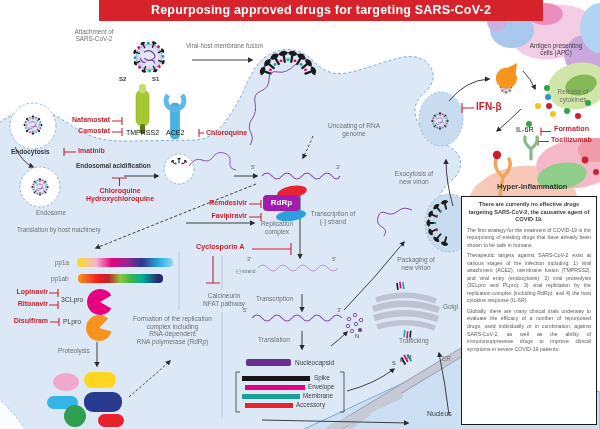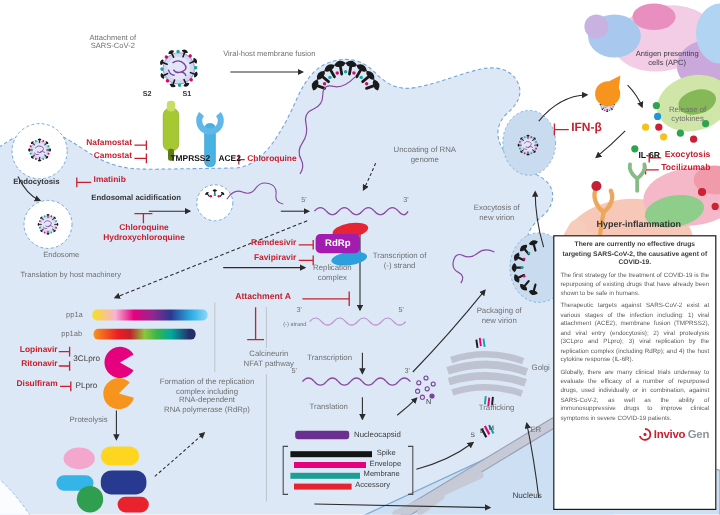--- a/index.html
+++ b/index.html
@@ -4,21 +4,21 @@
 <style>
   html,body{margin:0;padding:0;background:#fff;}
   .canvas{position:relative;width:600px;height:429px;background:#ffffff;overflow:hidden;
           font-family:"Liberation Sans",sans-serif;}
   .layer{position:absolute;left:0;top:0;}
   .lbl{position:absolute;font-size:6.5px;line-height:1.18;color:#6f6f6f;white-space:pre-line;}
   .c{text-align:center;} .r{text-align:right;} .nw{white-space:nowrap;}
   .red{color:#c8202f;font-weight:bold;font-size:7px;}
   .dk{color:#3c3c3c;}
   .bd{color:#353535;font-weight:bold;}
-  .blk{color:#141414;font-weight:bold;font-size:7px;margin-left:16px;}
+  .blk{color:#141414;font-weight:normal;font-size:7px;}
   .tiny{font-size:4.8px;}
   .bar{position:absolute;border-radius:4px;}
   .titlebar{position:absolute;left:99px;top:0;width:444px;height:21px;background:#d6232b;}
   .titlebar .t{display:block;text-align:center;color:#ffffff;font-weight:bold;font-size:12.5px;line-height:21px;letter-spacing:.2px;}
   .rdrpbox{position:absolute;left:263px;top:195px;width:37px;height:16px;background:#a21caf;border-radius:4px;
            color:#fff;font-weight:bold;font-size:8px;text-align:center;line-height:16px;}
   .blob{position:absolute;border-radius:50%;}
   .infobox{position:absolute;left:461px;top:196px;width:136px;height:229px;background:#ffffff;border:1px solid #1a1a1a;
            box-sizing:border-box;padding:4px 5px 3px 5px;}
   .infobox .hl{font-size:5.6px;line-height:1.35;font-weight:bold;color:#3a3a3a;text-align:center;margin-bottom:3px;}
@@ -295,20 +295,23 @@
   </g>
   <circle cx="497" cy="155" r="4.2" fill="#c41f32"></circle>
   <g stroke="#85bb85" stroke-width="3.2" fill="none" stroke-linecap="round">
     <path d="M531,159 L531,149 M531,149 C526,145 524,141 525,137 M531,149 C536,145 538,141 537,137"></path>
   </g>
 
   <path d="M-2,398 Q14,412 26,431 L-2,431 Z" fill="#ffffff" opacity="0.85"></path>
   <path d="M-2,398 Q14,412 26,431" stroke="#8fb8de" stroke-width="0.8" stroke-dasharray="2.4 2" fill="none"></path>
 </svg>
 
+<div class="titlebar">
+  <span class="t">Repurposing approved drugs for targeting SARS-CoV-2</span>
+</div>
 
 <div class="lbl c" style="left:54px;top:28px;width:80px;font-size:6.3px;">Attachment of
 SARS-CoV-2</div>
 <div class="lbl nw" style="left:186px;top:42px;font-size:6.3px;">Viral-host membrane fusion</div>
 <div class="lbl nw bd" style="left:119px;top:76px;font-size:6px;">S2</div>
 <div class="lbl nw bd" style="left:152px;top:76px;font-size:6px;">S1</div>
 
 <div class="lbl r red" style="left:60px;top:116px;width:50px;">Nafamostat</div>
 <div class="lbl r red" style="left:60px;top:127px;width:50px;">Camostat</div>
 <div class="lbl nw blk" style="left:126px;top:129px;">TMPRSS2</div>
@@ -331,21 +334,21 @@
 <div class="lbl r red" style="left:204px;top:199px;width:43px;">Remdesivir</div>
 <div class="lbl r red" style="left:206px;top:212px;width:41px;">Favipiravir</div>
 <div class="blob" style="left:277px;top:186px;width:30px;height:12px;background:#e62433;transform:rotate(-10deg);"></div>
 <div class="blob" style="left:276px;top:210px;width:30px;height:11px;background:#2ba0dc;transform:rotate(-8deg);"></div>
 <div class="rdrpbox">RdRp</div>
 <div class="lbl c" style="left:252px;top:220px;width:50px;">Replication
 complex</div>
 <div class="lbl c" style="left:306px;top:210px;width:54px;">Transcription of
 (-) strand</div>
 
-<div class="lbl nw red" style="left:196px;top:243px;font-size:7.2px;">Attachment A</div>
+<div class="lbl nw red" style="left:196px;top:243px;font-size:7.2px;">Cyclosporin A</div>
 <div class="lbl c" style="left:196px;top:292px;width:56px;">Calcineurin
 NFAT pathway</div>
 
 <div class="lbl nw" style="left:247px;top:256px;font-size:6px;">3'</div>
 <div class="lbl nw" style="left:332px;top:256px;font-size:6px;">5'</div>
 <div class="lbl nw tiny" style="left:236px;top:269px;">(-) strand</div>
 <div class="lbl nw" style="left:256px;top:295px;">Transcription</div>
 <div class="lbl nw" style="left:243px;top:307px;font-size:6px;">5'</div>
 <div class="lbl nw" style="left:337px;top:307px;font-size:6px;">3'</div>
 <div class="lbl nw" style="left:258px;top:336px;">Translation</div>
@@ -397,32 +400,24 @@
 <div class="lbl nw dk" style="left:407px;top:354px;font-size:5.5px;">M</div>
 <div class="lbl nw dk" style="left:355px;top:333px;font-size:6px;">N</div>
 <div class="lbl nw dk" style="left:427px;top:410px;font-size:6.8px;">Nucleus</div>
 
 <div class="lbl c dk" style="left:518px;top:42px;width:76px;font-size:6.3px;">Antigen presenting
 cells (APC)</div>
 <div class="lbl c" style="left:549px;top:88px;width:48px;">Release of
 cytokines</div>
 <div class="lbl nw red" style="left:476px;top:101px;font-size:10px;">IFN-β</div>
 <div class="lbl nw blk" style="left:516px;top:126px;font-size:7.2px;">IL-6R</div>
-<div class="lbl nw red" style="left:554px;top:125px;font-size:7.2px;">Exocytosis</div>
+<div class="lbl nw red" style="left:554px;top:125px;font-size:7.2px;">Formation</div>
 <div class="lbl nw red" style="left:551px;top:136px;font-size:7.2px;">Tocilizumab</div>
 <div class="lbl nw" style="left:497px;top:183px;font-size:7.5px;font-weight:bold;color:#333;">Hyper-inflammation</div>
 
 <div class="infobox">
   <div class="hl">There are currently no effective drugs targeting SARS-CoV-2, the causative agent of COVID-19.</div>
   <p>The first strategy for the treatment of COVID-19 is the repurposing of existing drugs that have already been shown to be safe in humans.</p>
   <p>Therapeutic targets against SARS-CoV-2 exist at various stages of the infection including: 1) viral attachment (ACE2), membrane fusion (TMPRSS2), and viral entry (endocytosis); 2) viral proteolysis (3CLpro and PLpro); 3) viral replication by the replication complex (including RdRp); and 4) the host cytokine response (IL-6R).</p>
   <p>Globally, there are many clinical trials underway to evaluate the efficacy of a number of repurposed drugs, used individually or in combination, against SARS-CoV-2, as well as the ability of immunosuppressive drugs to improve clinical symptoms in severe COVID-19 patients.</p>
-  <div class="brand">
-    <svg width="11" height="12" viewBox="0 0 11 12">
-      <path d="M5.5 6 m0 -4.5 a4.5 4.5 0 1 1 -4.3 5.8" stroke="#cc1f2e" stroke-width="1.6" fill="none"></path>
-      <circle cx="5.5" cy="6" r="1.3" fill="#cc1f2e"></circle>
-    </svg>
-    <span class="b1">Invivo</span>
-        <span class="b2">Gen</span>
-  </div>
 </div>
 
 </div>
 
 </body></html>

